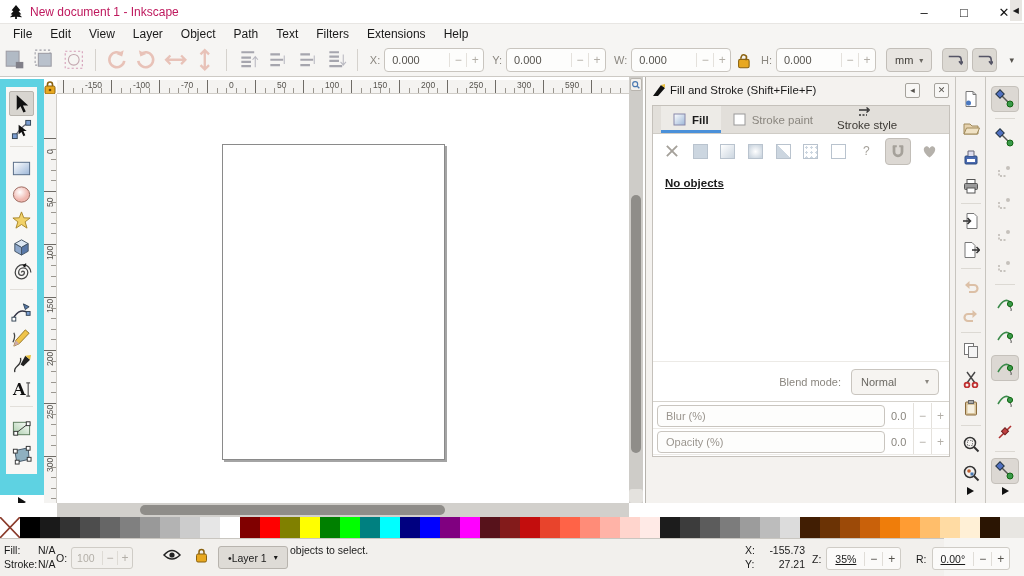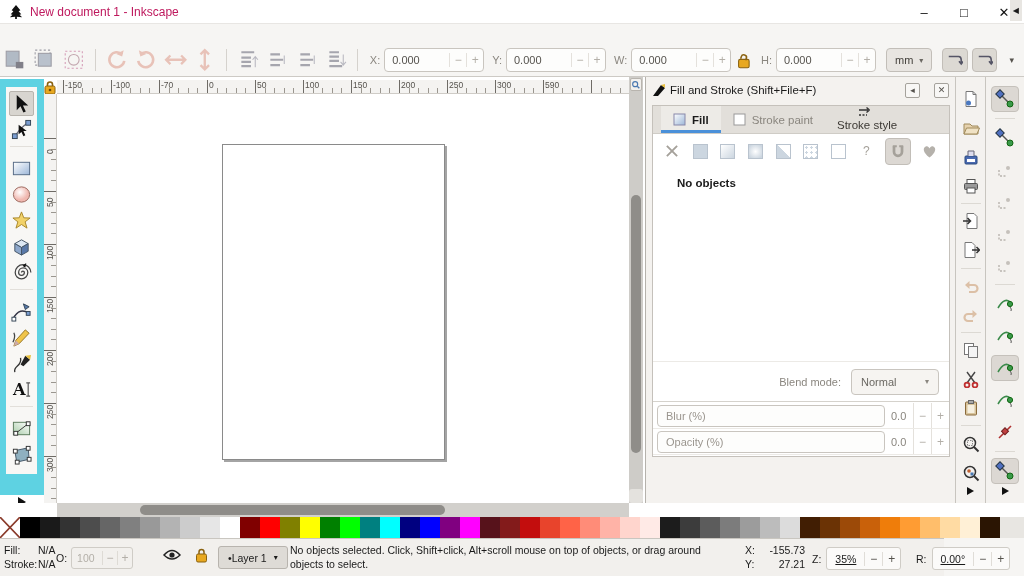--- a/index.html
+++ b/index.html
@@ -45,21 +45,21 @@
   .tool-gap { height:9px; border-top:1px solid #e2dfda; margin:4px 4px 0; }
   .toolbox-label { position:absolute; left:64px; top:243px; font-size:34px; font-weight:bold; color:#72d2e3; letter-spacing:.5px; }
   .toolbox-expander { position:absolute; left:18px; top:420px; width:0; height:0; border-left:8px solid #111; border-top:5px solid transparent; border-bottom:5px solid transparent; }
 
   .corner-lock { position:absolute; left:43px; top:3px; width:14px; height:15px; }
   .ruler-top { position:absolute; left:57px; top:3px; width:572px; height:14px; background:#f4f3f1; border-bottom:1px solid #cfccc7;
      background-image:
        repeating-linear-gradient(90deg,#6e6b66 0,#6e6b66 1px,transparent 1px,transparent 48px),
        repeating-linear-gradient(90deg,#9a968f 0,#9a968f 1px,transparent 1px,transparent 9.6px);
      background-size:100% 100%,100% 5px; background-position:6px 0,6px 100%; background-repeat:no-repeat,no-repeat; }
-  .ruler-top span { position:absolute; top:0; font-size:8.5px; color:#55524d; }
+  .ruler-top span { position:absolute; top:0; font-size:8.5px; color:#55524d;padding-left:20px; }
   .ruler-left { position:absolute; left:44px; top:17px; width:13px; height:409px; background:#f4f3f1; border-right:1px solid #cfccc7;
      background-image:
        repeating-linear-gradient(180deg,#6e6b66 0,#6e6b66 1px,transparent 1px,transparent 53px),
        repeating-linear-gradient(180deg,#9a968f 0,#9a968f 1px,transparent 1px,transparent 10.6px);
      background-size:100% 100%,5px 100%; background-position:0 44px,100% 44px; background-repeat:no-repeat,no-repeat; }
   .ruler-left span { position:absolute; left:1px; font-size:8.5px; color:#55524d; transform:rotate(-90deg); transform-origin:top left; white-space:nowrap; }
 
   .canvas { position:absolute; left:57px; top:17px; width:572px; height:409px; background:#fff; overflow:hidden; }
   .page { position:absolute; left:165px; top:50px; width:223px; height:316px; background:#fff; border:1px solid #8a8a8a; box-shadow:2px 2px 0 rgba(90,90,90,.55); }
 
@@ -82,21 +82,21 @@
   .tab.dark { color:#3c3934;flex-direction:column; }
   .paintrow { height:34px; display:flex; align-items:center; padding:0 10px; gap:9px; }
   .paint-btn { width:19px; height:19px; display:flex; align-items:center; justify-content:center; font-size:12px; color:#a5a19a; }
   .paint-sq { width:15px; height:15px; border:1px solid #b9c3ce; background:#ccd6e0; }
   .paint-sq.lin { background:linear-gradient(135deg,#fff 0%,#ccd6e0 100%); }
   .paint-sq.rad { background:radial-gradient(circle at 50% 50%,#fff 0%,#ccd6e0 85%); }
   .paint-sq.pat { background:linear-gradient(45deg,#ccd6e0 50%,#fff 50%); }
   .paint-sq.dots { background-image:radial-gradient(#ccd6e0 32%,transparent 33%); background-size:5px 5px; background-color:#fff; }
   .paint-sq.empty { background:#fff; }
   .paint-btn.pressed { width:27px; height:27px; background:#dcd8d3; border:1px solid #c2beb8; border-radius:4px; }
-  .no-objects { padding:9px 24px; font-weight:bold; font-size:11.5px; color:#1a1a1a; flex:1; }
+  .no-objects { padding:9px 12px; font-weight:bold; font-size:11.5px; color:#1a1a1a; flex:1;text-decoration:underline; }
   .blendrow { height:40px; display:flex; align-items:center; justify-content:flex-end; padding:0 10px; border-top:1px solid #eceae6; }
   .blend-label { font-size:11px; color:#8a867f; margin-right:10px; }
   .blend-select { width:88px; height:26px; background:#f6f4f1; border:1px solid #c9c5bf; border-radius:4px; display:flex; align-items:center; padding:0 9px; font-size:11px; color:#6b6862; }
   .blend-select .dd { margin-left:auto; font-size:8px; color:#8a867f; }
   .sliders { border-top:1px solid #d5d2cc; padding:1px 0; }
   .slider-row { height:26px; display:flex; align-items:center; border-bottom:1px solid #eceae6; }
   .slider-track { flex:1; height:22px; margin-left:4px; background:#fdfdfc; border:1px solid #c9c5bf; border-radius:4px; display:flex; align-items:center; padding-left:8px; font-size:11px; color:#9b968f; }
   .slider-val { width:28px; text-align:left; padding-left:6px; font-size:11px; color:#8a867f; }
   .slider-row .spin-btn { width:18px; height:100%; display:flex; align-items:center; justify-content:center; }
 
@@ -159,20 +159,32 @@
         </svg>
     </span>
     <span class="title-text">New document 1 - Inkscape</span>
     <div class="win-controls">
       <span class="win-btn">–</span>
       <span class="win-btn">□</span>
       <span class="win-btn">✕</span>
     </div>
   </div>
 
+  <div class="menubar" id="menubar">
+      <span class="menu-item">File</span>
+      <span class="menu-item">Edit</span>
+      <span class="menu-item">View</span>
+      <span class="menu-item">Layer</span>
+      <span class="menu-item">Object</span>
+      <span class="menu-item">Path</span>
+      <span class="menu-item">Text</span>
+      <span class="menu-item">Filters</span>
+      <span class="menu-item">Extensions</span>
+      <span class="menu-item">Help</span>
+    </div>
 
   <div class="cmdbar" id="cmdbar">
       <span class="tb-icon">
         <svg viewBox="0 0 22 22">
           <rect x="3" y="3" width="12" height="14" fill="#7a8aa0" stroke="#556"></rect>
           <rect x="12" y="13" width="7" height="6" fill="#223"></rect>
         </svg>
       </span>
       <span class="tb-icon">
         <svg viewBox="0 0 22 22">
@@ -827,21 +839,20 @@
           <rect x="1.5" y="7" width="10" height="8" rx="1.5" fill="#e8a820" stroke="#8a6210"></rect>
           <path d="M4 7 V5 a2.5 2.5 0 0 1 5 0 V7" fill="none" stroke="#8a6210" stroke-width="1.5"></path>
         </svg>
     </span>
     <span class="layer-btn">
       <span>•</span>
       <span>Layer 1</span>
       <span class="dd">▾</span>
     </span>
     <div class="status-msg">
-      <div>No objects selected. Click, Shift+click, Alt+scroll mouse on top of objects, or drag around</div>
       <div>objects to select.</div>
     </div>
     <div class="xy-block">
       <div class="row">
           <span>X:</span>
           <span>-155.73</span>
         </div>
       <div class="row">
           <span>Y:</span>
           <span>27.21</span>

